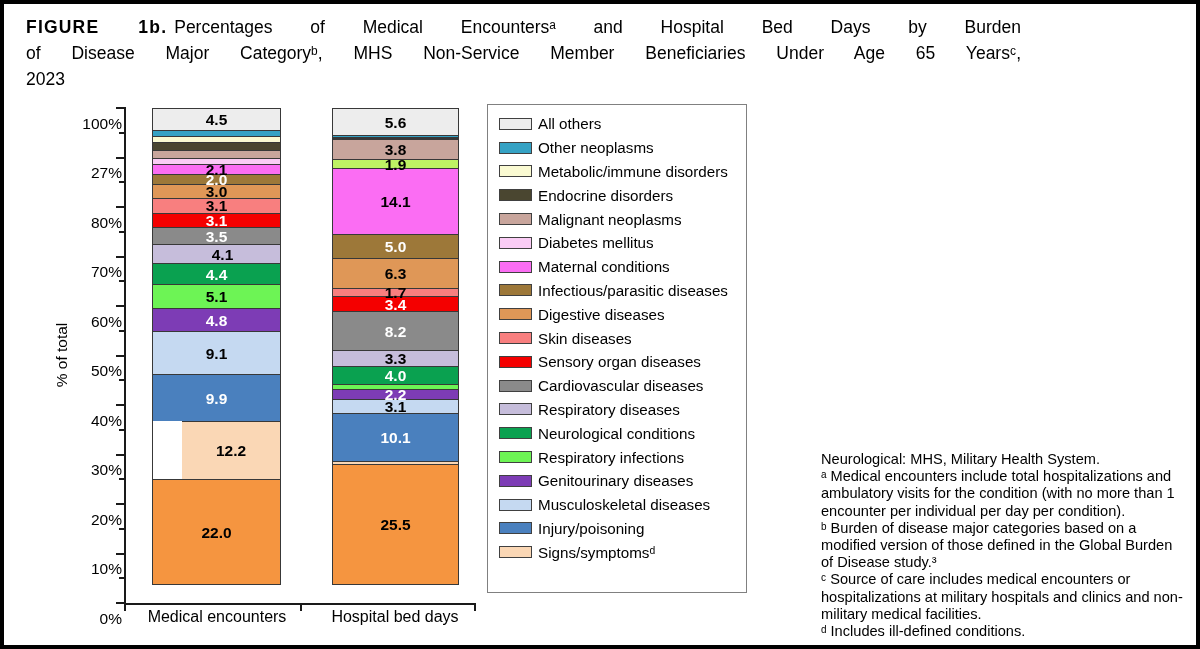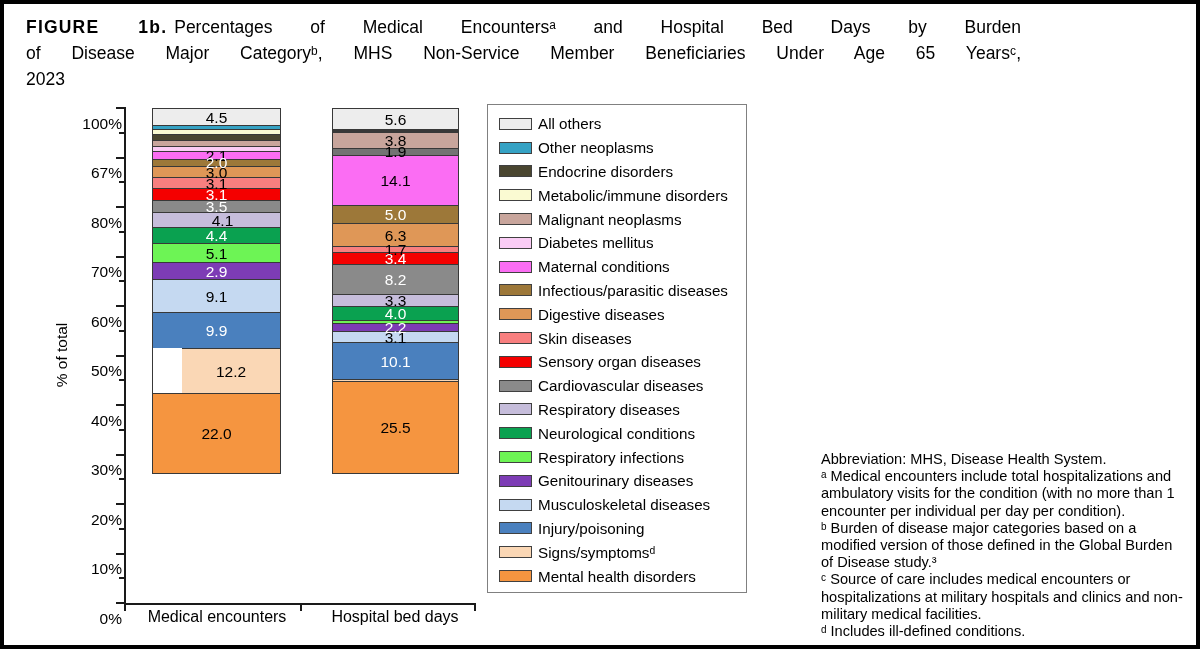--- a/index.html
+++ b/index.html
@@ -16,22 +16,22 @@
         font-size:15.5px;white-space:nowrap;}
   .axis-v{position:absolute;left:120px;top:103px;width:2px;height:498px;background:#1a1a1a;}
   .axis-h{position:absolute;left:120px;top:599px;width:352px;height:2px;background:#1a1a1a;}
   .ytick{position:absolute;height:2px;background:#1a1a1a;}
   .ytick-label{position:absolute;left:46px;width:72px;text-align:right;font-size:15.5px;margin-top:16px;}
   .xtick{position:absolute;top:601px;width:2px;height:6px;background:#1a1a1a;}
   .xcat{position:absolute;top:604px;width:180px;text-align:center;font-size:16px;}
   .xcat1{left:123px;} .xcat2{left:301px;}
 
   
-  .bar{position:absolute;top:104px;height:366px;display:flex;flex-direction:column;
-       border:1px solid #383838;box-sizing:border-box;}
+  .bar{position:absolute;top:104px;height:477px;display:flex;flex-direction:column;
+       border:1px solid #383838;box-sizing:border-box;font-weight:bold;}
   .seg{box-sizing:border-box;display:flex;align-items:center;justify-content:center;
        overflow:visible;position:relative;}
   .seg-label{font-size:15.5px;line-height:13px;position:relative;z-index:3;white-space:nowrap;}
 
   
   .legend{position:absolute;left:483px;top:100px;width:260px;height:489px;border:1px solid #808080;
           box-sizing:border-box;padding:7px 0 8px 11px;background:#fff;}
   .lrow{display:flex;align-items:center;height:23.8px;}
   .lswatch{width:33px;height:12px;border:1px solid #404040;box-sizing:border-box;margin-right:6px;flex:none;}
   .llabel{font-size:15.2px;white-space:nowrap;}
@@ -76,21 +76,21 @@
         <div class="ytick" style="left: 112px; width: 8px; top: 301px;"></div>
         <div class="ytick-label" style="top: 292.5px;">60%</div>
         <div class="ytick" style="left: 115px; width: 5px; top: 276.25px;"></div>
         <div class="ytick" style="left: 112px; width: 8px; top: 251.5px;"></div>
         <div class="ytick-label" style="top: 243px;">70%</div>
         <div class="ytick" style="left: 115px; width: 5px; top: 226.75px;"></div>
         <div class="ytick" style="left: 112px; width: 8px; top: 202px;"></div>
         <div class="ytick-label" style="top: 193.5px;">80%</div>
         <div class="ytick" style="left: 115px; width: 5px; top: 177.25px;"></div>
         <div class="ytick" style="left: 112px; width: 8px; top: 152.5px;"></div>
-        <div class="ytick-label" style="top: 144px;">67%</div>
+        <div class="ytick-label" style="top: 144px;">27%</div>
         <div class="ytick" style="left: 115px; width: 5px; top: 127.75px;"></div>
         <div class="ytick" style="left: 112px; width: 8px; top: 103px;"></div>
         <div class="ytick-label" style="top: 94.5px;">100%</div>
         <div class="xtick" style="left: 120px;"></div>
         <div class="xtick" style="left: 296px;"></div>
         <div class="xtick" style="left: 470px;"></div>
       </div>
     <div id="bars">
         <div class="bar" style="left: 148px; width: 129px;">
           <div class="seg" style="height: 4.5%; background: rgb(237, 237, 237);">
@@ -122,21 +122,21 @@
           <div class="seg" style="height: 4.1%; background: rgb(198, 189, 219); border-top: 1px solid rgb(56, 56, 56);">
             <span class="seg-label" style="color: rgb(0, 0, 0); margin-left: 12px;">4.1</span>
           </div>
           <div class="seg" style="height: 4.4%; background: rgb(10, 161, 80); border-top: 1px solid rgb(56, 56, 56);">
             <span class="seg-label" style="color: rgb(255, 255, 255);">4.4</span>
           </div>
           <div class="seg" style="height: 5.1%; background: rgb(109, 244, 85); border-top: 1px solid rgb(56, 56, 56);">
             <span class="seg-label" style="color: rgb(0, 0, 0);">5.1</span>
           </div>
           <div class="seg" style="height: 4.8%; background: rgb(125, 60, 181); border-top: 1px solid rgb(56, 56, 56);">
-            <span class="seg-label" style="color: rgb(255, 255, 255);">2.9</span>
+            <span class="seg-label" style="color: rgb(255, 255, 255);">4.8</span>
           </div>
           <div class="seg" style="height: 9.1%; background: rgb(197, 217, 241); border-top: 1px solid rgb(56, 56, 56);">
             <span class="seg-label" style="color: rgb(0, 0, 0);">9.1</span>
           </div>
           <div class="seg" style="height: 9.9%; background: rgb(74, 128, 190); border-top: 1px solid rgb(56, 56, 56);">
             <span class="seg-label" style="color: rgb(255, 255, 255);">9.9</span>
           </div>
           <div class="seg" style="height: 12.2%; background: rgb(250, 215, 181); border-top: 1px solid rgb(56, 56, 56); margin-left: 29px;">
             <span class="seg-label" style="color: rgb(0, 0, 0);">12.2</span>
           </div>
@@ -147,21 +147,21 @@
         <div class="bar" style="left: 328px; width: 127px;">
           <div class="seg" style="height: 5.53907%; background: rgb(237, 237, 237);">
             <span class="seg-label" style="color: rgb(0, 0, 0);">5.6</span>
           </div>
           <div class="seg" style="height: 0.346192%; background: rgb(53, 162, 196); border-top: 1px solid rgb(56, 56, 56);"></div>
           <div class="seg" style="height: 0.24728%; background: rgb(250, 250, 210); border-top: 1px solid rgb(56, 56, 56);"></div>
           <div class="seg" style="height: 0.197824%; background: rgb(74, 70, 48); border-top: 1px solid rgb(56, 56, 56);"></div>
           <div class="seg" style="height: 4.25321%; background: rgb(200, 165, 156); border-top: 1px solid rgb(56, 56, 56);">
             <span class="seg-label" style="color: rgb(0, 0, 0);">3.8</span>
           </div>
-          <div class="seg" style="height: 1.87933%; background: #737373; border-top: 1px solid rgb(56, 56, 56);">
+          <div class="seg" style="height: 1.87933%; background: #bef264; border-top: 1px solid rgb(56, 56, 56);">
             <span class="seg-label" style="color: rgb(0, 0, 0);">1.9</span>
           </div>
           <div class="seg" style="height: 13.9466%; background: rgb(251, 109, 243); border-top: 1px solid rgb(56, 56, 56);">
             <span class="seg-label" style="color: rgb(0, 0, 0);">14.1</span>
           </div>
           <div class="seg" style="height: 4.9456%; background: rgb(157, 120, 57); border-top: 1px solid rgb(56, 56, 56);">
             <span class="seg-label" style="color: rgb(255, 255, 255);">5.0</span>
           </div>
           <div class="seg" style="height: 6.23145%; background: rgb(223, 151, 87); border-top: 1px solid rgb(56, 56, 56);">
             <span class="seg-label" style="color: rgb(0, 0, 0);">6.3</span>
@@ -204,28 +204,28 @@
   <div class="legend" id="legend">
       <div class="lrow">
         <span class="lswatch" style="background: rgb(237, 237, 237);"></span>
         <span class="llabel">All others</span>
       </div>
       <div class="lrow">
         <span class="lswatch" style="background: rgb(53, 162, 196);"></span>
         <span class="llabel">Other neoplasms</span>
       </div>
       <div class="lrow">
+        <span class="lswatch" style="background: rgb(250, 250, 210);"></span>
+        <span class="llabel">Metabolic/immune disorders</span>
+      </div>
+      <div class="lrow">
         <span class="lswatch" style="background: rgb(74, 70, 48);"></span>
         <span class="llabel">Endocrine disorders</span>
       </div>
       <div class="lrow">
-        <span class="lswatch" style="background: rgb(250, 250, 210);"></span>
-        <span class="llabel">Metabolic/immune disorders</span>
-      </div>
-      <div class="lrow">
         <span class="lswatch" style="background: rgb(200, 165, 156);"></span>
         <span class="llabel">Malignant neoplasms</span>
       </div>
       <div class="lrow">
         <span class="lswatch" style="background: rgb(250, 204, 245);"></span>
         <span class="llabel">Diabetes mellitus</span>
       </div>
       <div class="lrow">
         <span class="lswatch" style="background: rgb(251, 109, 243);"></span>
         <span class="llabel">Maternal conditions</span>
@@ -271,27 +271,23 @@
         <span class="llabel">Musculoskeletal diseases</span>
       </div>
       <div class="lrow">
         <span class="lswatch" style="background: rgb(74, 128, 190);"></span>
         <span class="llabel">Injury/poisoning</span>
       </div>
       <div class="lrow">
         <span class="lswatch" style="background: rgb(250, 215, 181);"></span>
         <span class="llabel">Signs/symptomsᵈ</span>
       </div>
-      <div class="lrow">
-        <span class="lswatch" style="background: rgb(245, 149, 64);"></span>
-        <span class="llabel">Mental health disorders</span>
-      </div>
     </div>
 
   <div class="footnotes">
-    <div>Abbreviation: MHS, Disease Health System.</div>
+    <div>Neurological: MHS, Military Health System.</div>
     <div>ᵃ Medical encounters include total hospitalizations and ambulatory visits for the condition (with no more than 1 encounter per individual per day per condition).</div>
     <div>ᵇ Burden of disease major categories based on a modified version of those defined in the Global Burden of Disease study.³</div>
     <div>ᶜ Source of care includes medical encounters or hospitalizations at military hospitals and clinics and non-military medical facilities.</div>
     <div>ᵈ Includes ill-defined conditions.</div>
   </div>
 
 </div>
 
 </body></html>

